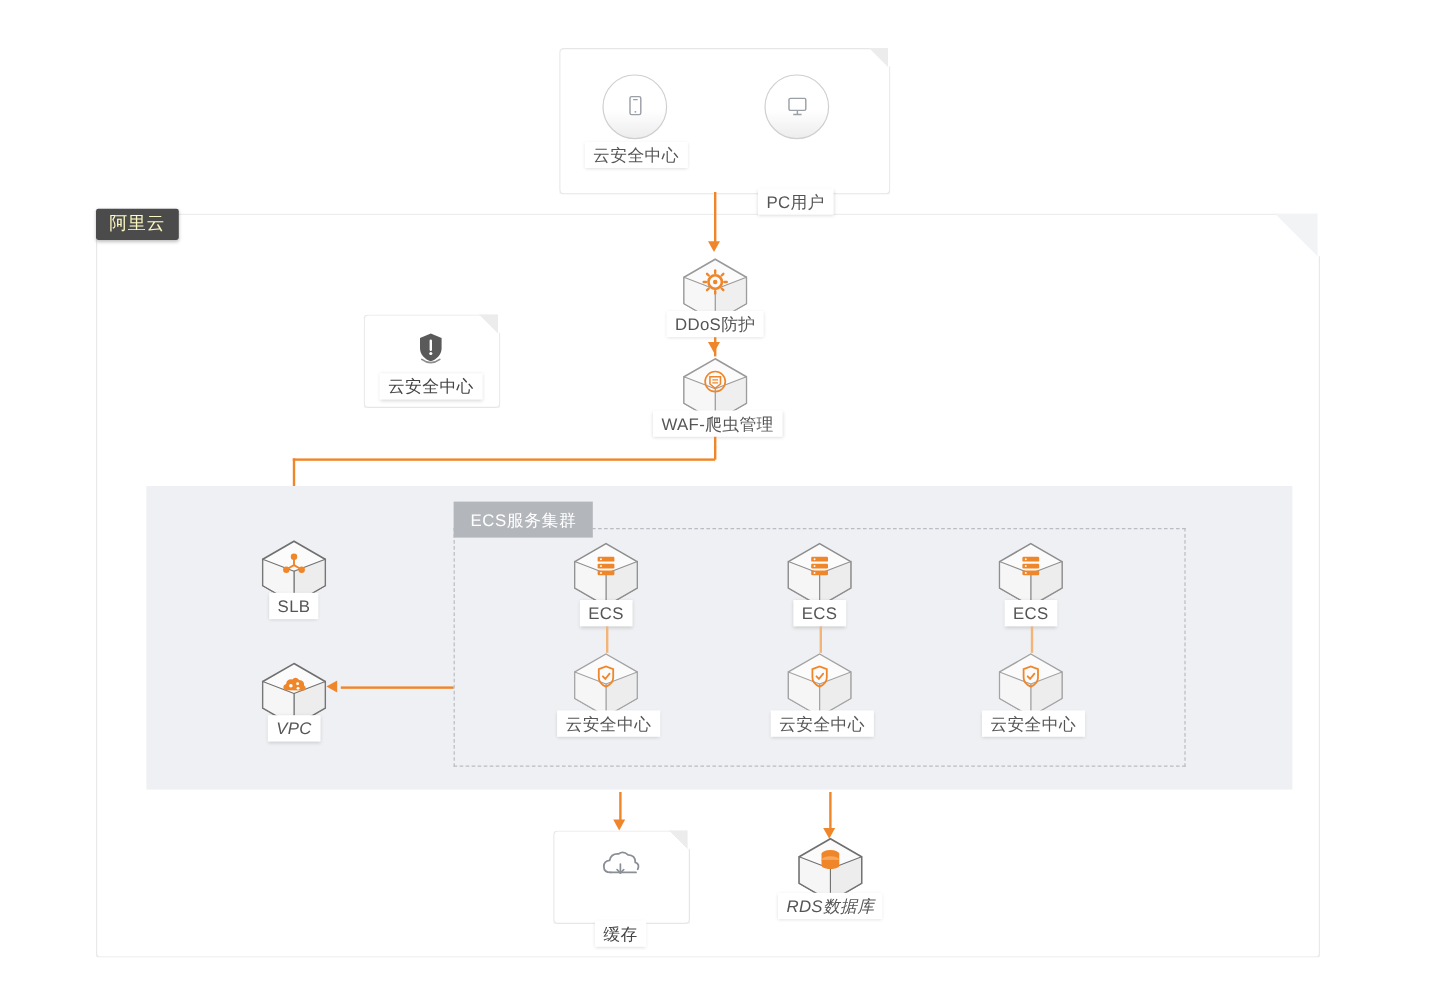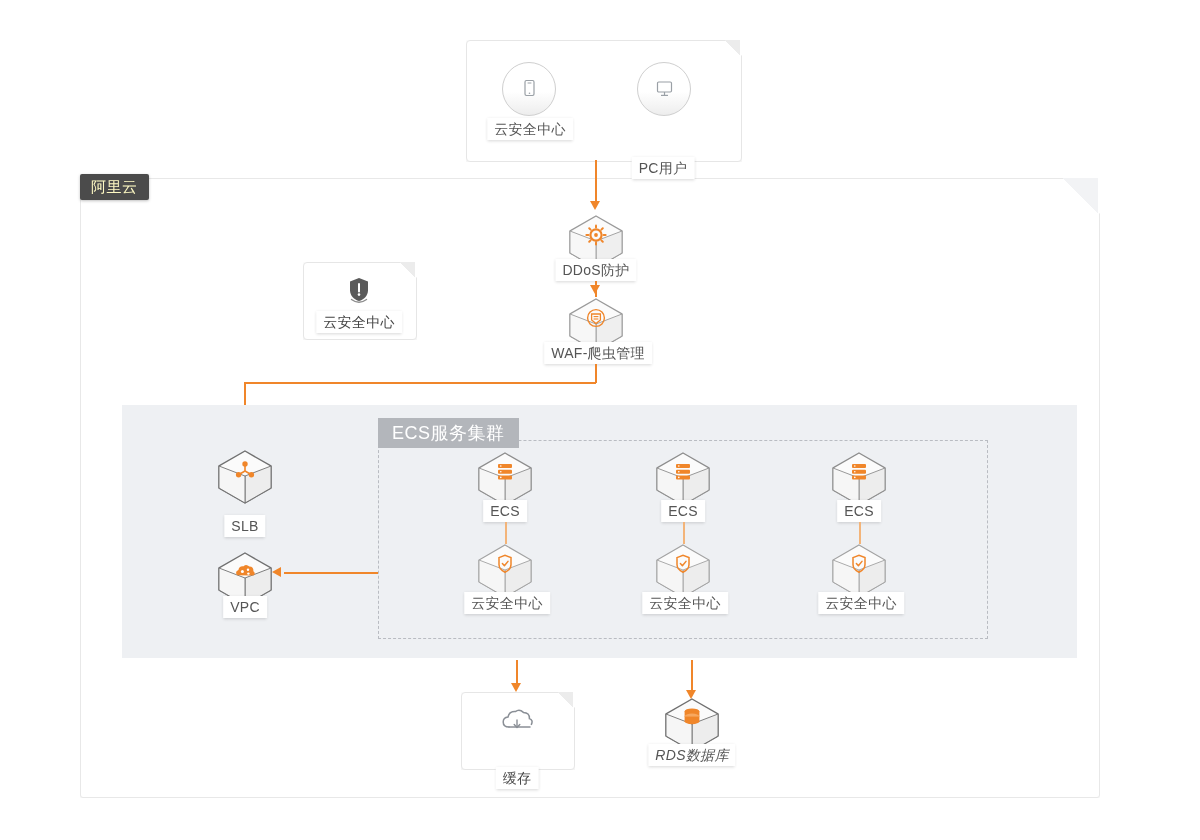--- a/index.html
+++ b/index.html
@@ -44,21 +44,21 @@
   }
   .ecs-dashed{
     position:absolute;
     left:378px;top:440px;width:608px;height:197px;
     border:1px dashed #b9bcc2;
     background:transparent;
   }
   .ecs-tag{
     position:absolute;left:378px;top:418px;
     background:#b3b6bb;color:#ffffff;
-    font-size:18px;line-height:30px;height:30px;
+    font-size:14px;line-height:30px;height:30px;
     padding:0 14px;
     letter-spacing:.5px;
   }
 
   
   .card{
     position:absolute;
     background:#ffffff;
     border:1px solid #e6e6e6;
     border-radius:4px;
@@ -246,36 +246,36 @@
       <g transform="translate(31,22)">
         <line x1="0" y1="-5" x2="0" y2="1" stroke="#f0862a" stroke-width="1.6"></line>
         <line x1="0" y1="1" x2="-5.6" y2="4.2" stroke="#f0862a" stroke-width="1.6"></line>
         <line x1="0" y1="1" x2="5.6" y2="4.2" stroke="#f0862a" stroke-width="1.6"></line>
         <circle cx="0" cy="-6" r="2.7" fill="#f0862a"></circle>
         <circle cx="-6.4" cy="4.8" r="2.7" fill="#f0862a"></circle>
         <circle cx="6.4" cy="4.8" r="2.7" fill="#f0862a"></circle>
       </g>
     </svg>
   </div>
-  <div class="nlabel" style="left:245px;top:515px;">SLB</div>
+  <div class="nlabel" style="left:245px;top:494px;">SLB</div>
 
   <div class="cube" style="left:214px;top:550px;">
     <svg width="62" height="58" viewBox="0 0 62 58">
       <path d="M31 3 L57 18 L57 40 L31 55 L5 40 L5 18 Z" fill="#fbfbfb" stroke="#707070" stroke-width="1.4"></path>
       <path d="M31 28 L57 18 L57 40 L31 55 Z" fill="#ededed" stroke="#707070" stroke-width="0.9"></path>
       <path d="M31 28 L5 18 L5 40 L31 55 Z" fill="#f6f6f6" stroke="#707070" stroke-width="0.9"></path>
       <g transform="translate(31,22)">
         <path d="M-8 3.2 Q-10.4 -0.4 -6.6 -2 Q-6 -6.4 -1.4 -5.8 Q1.2 -8.6 4.4 -5.4 Q8.8 -5.2 8.4 -0.8 Q11 1 8.6 3.4 Z" fill="#f0862a"></path>
         <circle cx="-2.6" cy="-0.6" r="1.5" fill="#ffffff"></circle>
         <circle cx="3" cy="-2.2" r="1.2" fill="#ffffff"></circle>
         <circle cx="3.4" cy="1.6" r="1.2" fill="#ffffff"></circle>
       </g>
     </svg>
   </div>
-  <div class="nlabel" style="left:245px;top:596px;">VPC</div>
+  <div class="nlabel" style="left:245px;top:596px;font-style:italic;">VPC</div>
 
   <div class="ln h" style="left:284px;top:572px;width:94px;"></div>
   <div class="arrow left" style="left:272px;top:567px;"></div>
 
   <div class="cube" style="left:474px;top:450px;">
     <svg width="62" height="58" viewBox="0 0 62 58">
       <path d="M31 3 L57 18 L57 40 L31 55 L5 40 L5 18 Z" fill="#fbfbfb" stroke="#8d8d8d" stroke-width="1.3"></path>
       <path d="M31 28 L57 18 L57 40 L31 55 Z" fill="#ededed" stroke="#8d8d8d" stroke-width="0.9"></path>
       <path d="M31 28 L5 18 L5 40 L31 55 Z" fill="#f6f6f6" stroke="#8d8d8d" stroke-width="0.9"></path>
       <g transform="translate(31,22)">

